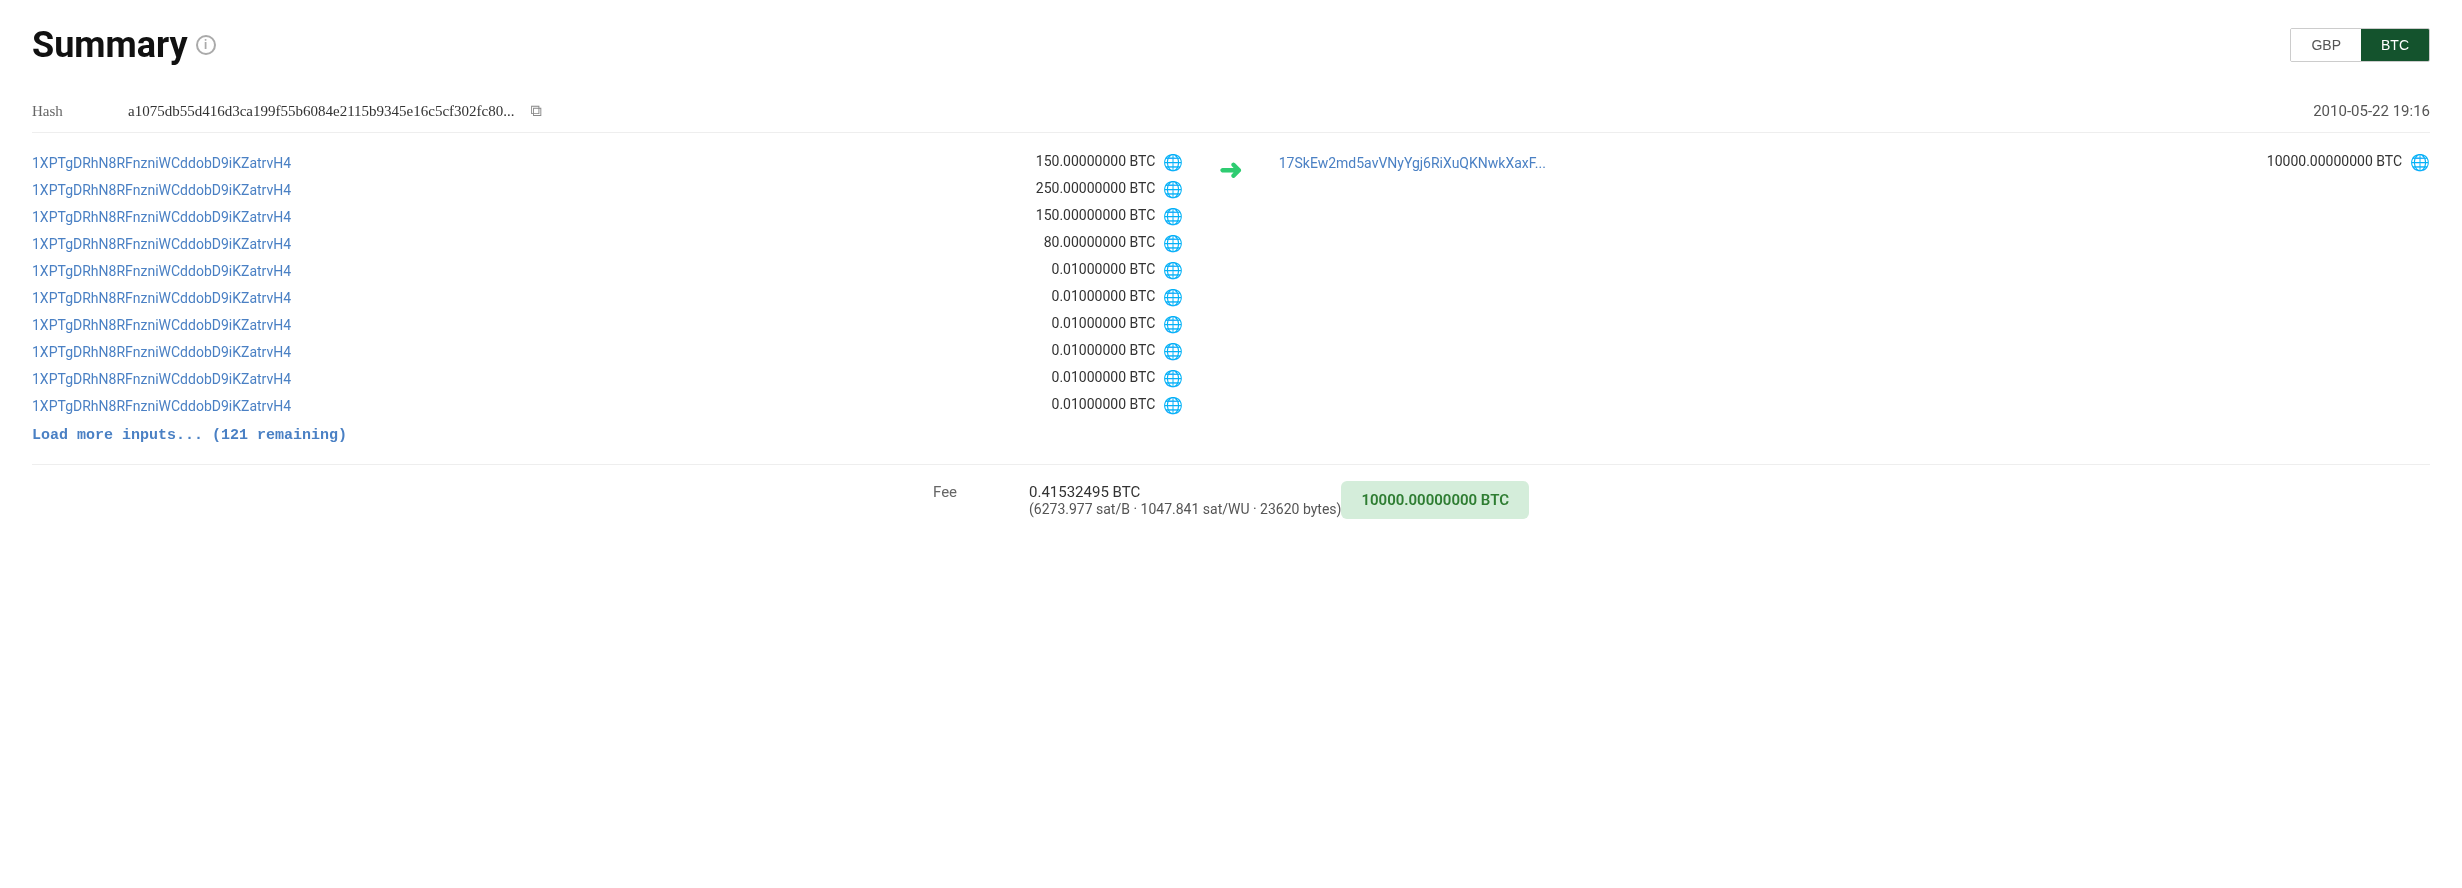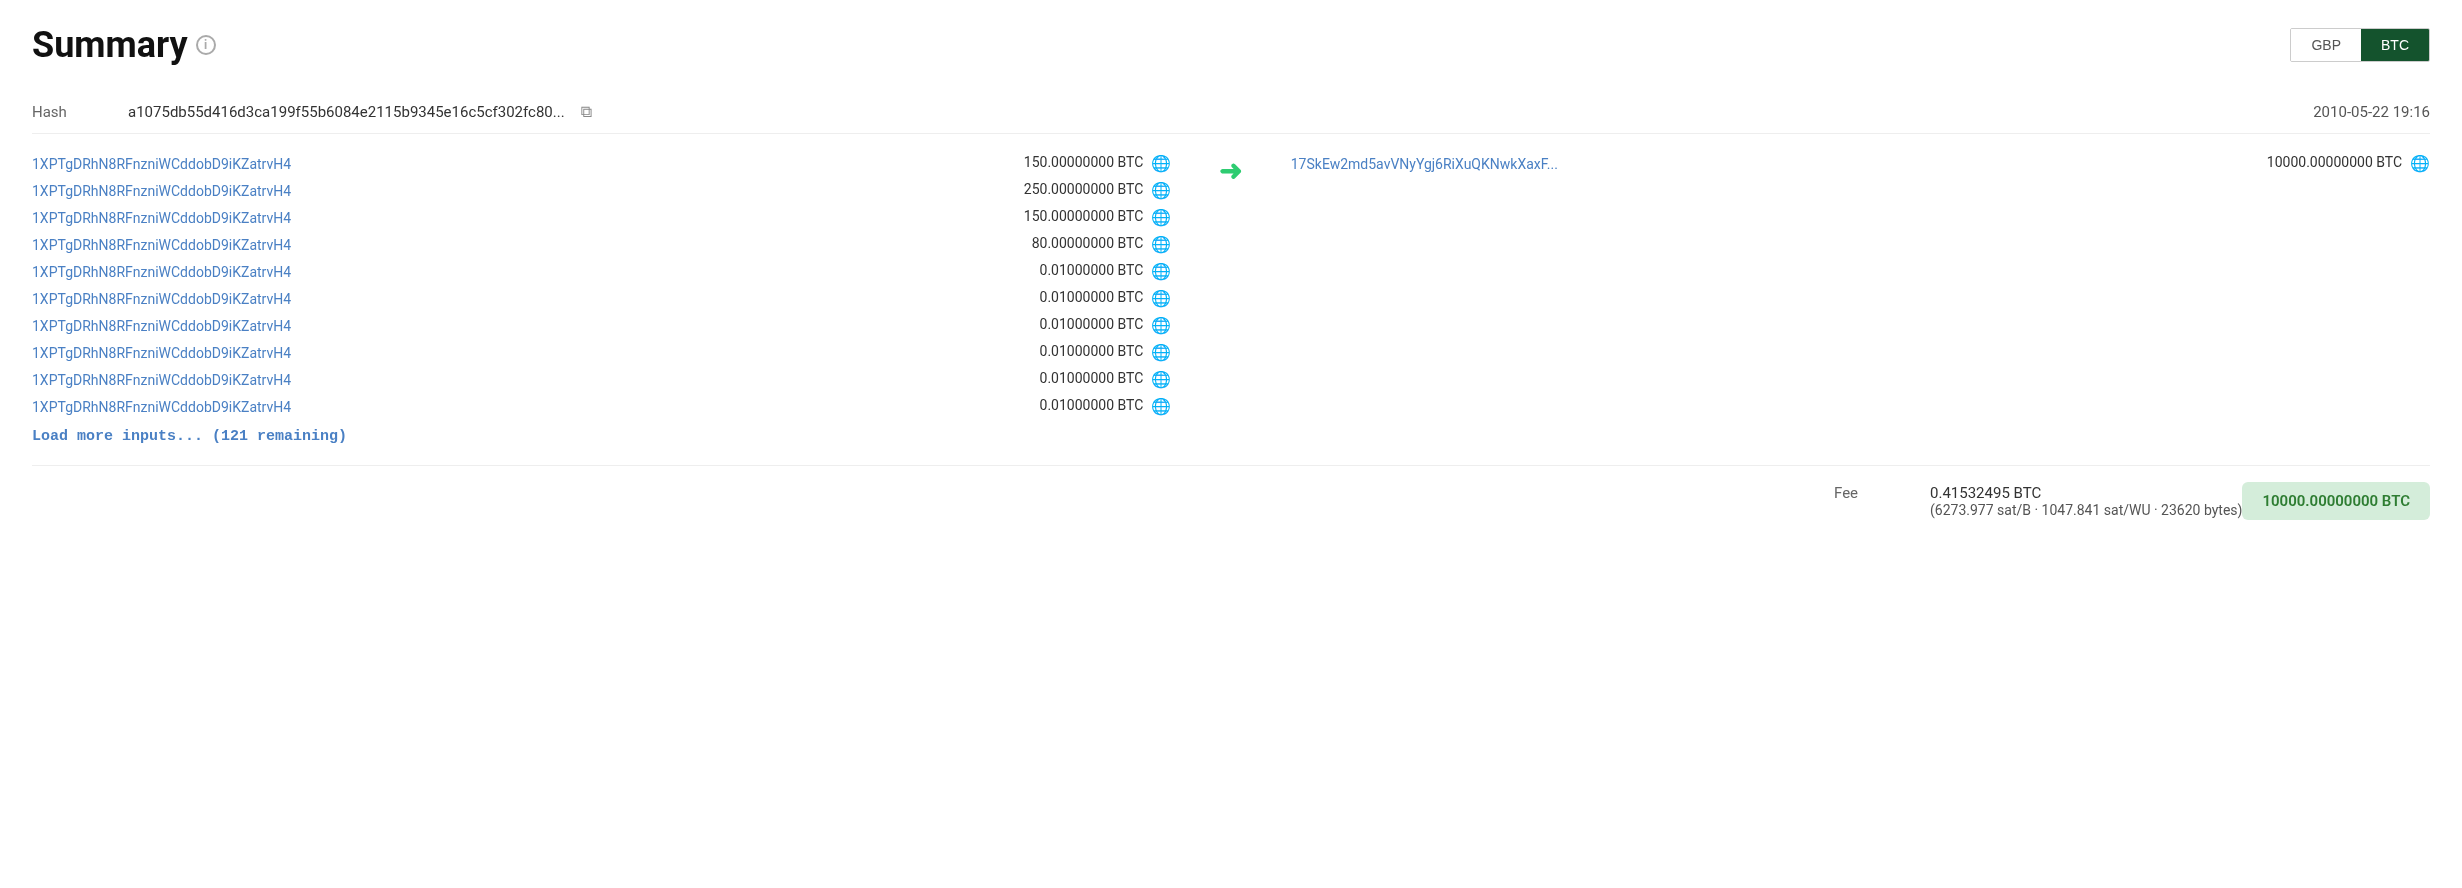--- a/index.html
+++ b/index.html
@@ -85,21 +85,21 @@
     }
     .hash-date {
       color: #555;
       font-size: 15px;
     }
     .tx-body {
       display: flex;
       align-items: flex-start;
       padding: 16px 0;
       border-bottom: 1px solid #eee;
-      gap: 16px;
+      gap: 4px;
     }
     .inputs-section {
       flex: 1;
       min-width: 0;
     }
     .arrow-section {
       display: flex;
       align-items: center;
       padding: 0 32px;
       padding-top: 4px;
@@ -147,21 +147,21 @@
       cursor: pointer;
       padding: 8px 0 4px 0;
       font-size: 15px;
       text-decoration: none;
       display: inline-block;
       font-family: Liberation Mono, monospace;
     }
     .fee-row {
       display: flex;
       align-items: center;
-      justify-content: flex-end;
+      justify-content: center;
       padding: 16px 0;
     }
     .fee-label {
       color: #666;
       min-width: 80px;
       font-size: 15px;
     }
     .fee-value {
       font-size: 15px;
       color: #333;
@@ -194,21 +194,21 @@
       <span>i</span>
     </div>
   </div>
   <div class="currency-toggle">
     <button class="currency-btn">GBP</button>
     <button class="currency-btn active">BTC</button>
   </div>
 </div>
 
 <div class="hash-row">
-  <div style="display:flex; align-items:center; gap:16px;">
+  <div style="display:flex; align-items:center; gap:16px;font-family:Liberation Serif, serif;">
     <span class="hash-label">Hash</span>
     <span class="hash-value">
       <span>a1075db55d416d3ca199f55b6084e2115b9345e16c5cf302fc80...</span>
       <span class="copy-icon">⧉</span>
     </span>
   </div>
   <span class="hash-date">2010-05-22 19:16</span>
 </div>
 
 <div class="tx-body">

